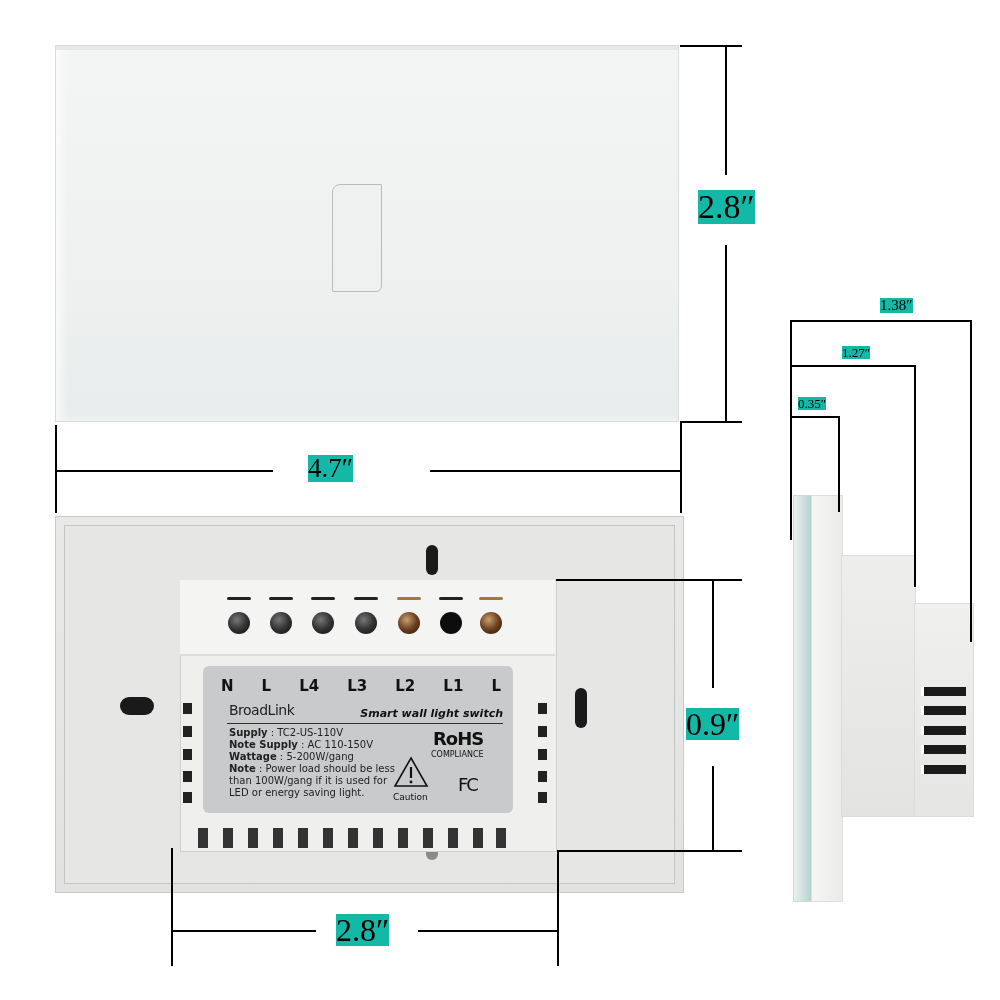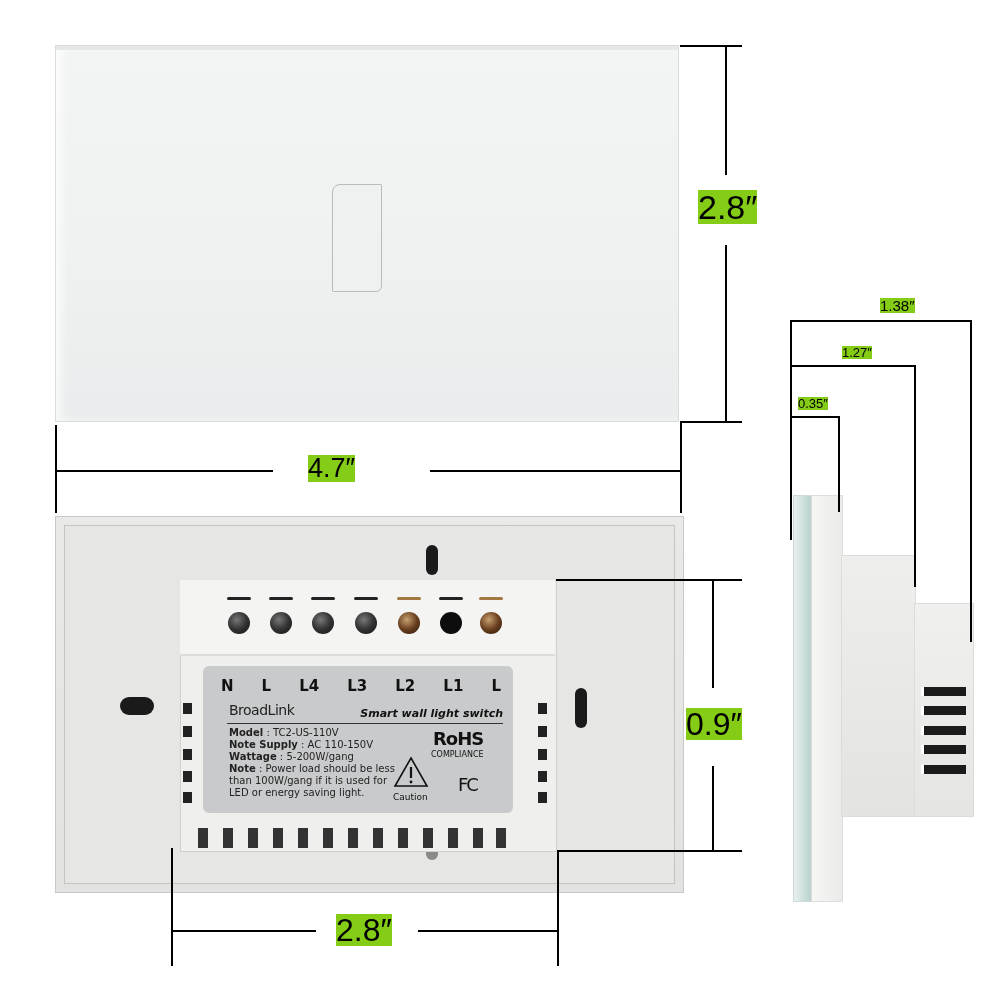--- a/index.html
+++ b/index.html
@@ -9,21 +9,21 @@
   .line { position:absolute; background:#000; }
 
   
   .front-panel { left:55px; top:45px; width:622px; height:375px;
     background: linear-gradient(180deg,#f3f5f4 0%,#eef1f0 60%,#e9ecec 100%);
     border:1px solid #d9dcdb; box-shadow: inset 0 2px 0 #e4e7e6, inset 6px 0 10px rgba(255,255,255,.7); }
   .front-panel .top-edge { position:absolute; left:0; right:0; top:0; height:4px; background:#e6e8e7; }
   .touch-key { position:absolute; left:276px; top:138px; width:48px; height:106px;
     border:1.5px solid #b9bcbb; border-radius:8px 1px 6px 1px; background:#eef1f0; }
 
-  .dim-label { position:absolute; font-family:Liberation Sans, sans-serif; color:#000; background:#84cc16; line-height:1; }
+  .dim-label { position:absolute; font-family:Liberation Serif, serif; color:#000; background:#14b8a6; line-height:1; }
 
   
   .back-panel { left:55px; top:516px; width:627px; height:375px;
     background:linear-gradient(180deg,#e9e9e7,#e2e2e0); border:1px solid #c9c9c7; }
   .back-inner { position:absolute; left:8px; top:8px; right:8px; bottom:8px; border:1px solid #c4c4c2; background:#e6e6e4; }
   .slot-v { position:absolute; width:12px; height:30px; background:#1a1a1a; border-radius:6px; }
   .slot-h { position:absolute; width:34px; height:18px; background:#1a1a1a; border-radius:9px; }
   .terminal-block { position:absolute; left:180px; top:580px; width:375px; height:270px; background:#efefed; border:1px solid #d0d0ce; }
   .terminal-row { position:absolute; left:180px; top:580px; width:375px; height:74px; background:#f4f4f2; border-bottom:2px solid #dcdcda; }
   .screw { position:absolute; width:22px; height:22px; border-radius:50%; background:radial-gradient(circle at 40% 35%,#777 0,#333 50%,#111 100%); }
@@ -132,21 +132,21 @@
     <span>L</span>
     <span>L4</span>
     <span>L3</span>
     <span>L2</span>
     <span>L1</span>
     <span>L</span>
   </div>
   <div class="brand">BroadLink</div>
   <div class="product">Smart wall light switch</div>
   <div class="rule"></div>
-  <div class="spec" style="top:61px;"><b>Model</b> <span>: TC2-US-110V</span></div>
+  <div class="spec" style="top:61px;"><b>Supply</b> <span>: TC2-US-110V</span></div>
   <div class="spec" style="top:73px;"><b>Note Supply</b> <span>: AC 110-150V</span></div>
   <div class="spec" style="top:85px;"><b>Wattage</b> <span>: 5-200W/gang</span></div>
   <div class="spec" style="top:97px;"><b>Note</b> <span>: Power load should be less</span></div>
   <div class="spec" style="top:109px;">than 100W/gang if it is used for</div>
   <div class="spec" style="top:121px;">LED or energy saving light.</div>
   <div class="rohs">RoHS</div>
   <div class="compliance">COMPLIANCE</div>
   <div class="fc">FC</div>
   <svg class="caution-ico" viewBox="0 0 36 32">
     <polygon points="18,2 34,30 2,30" fill="none" stroke="#111" stroke-width="1.6"></polygon>

